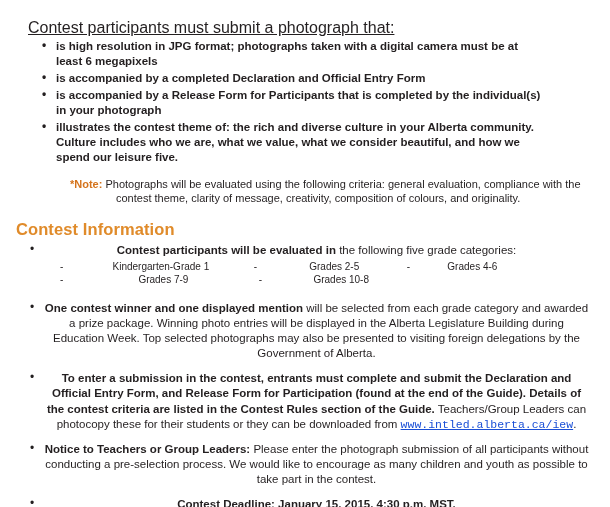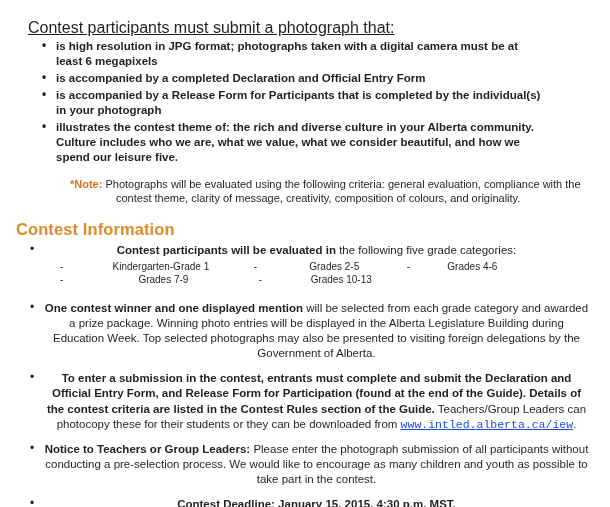--- a/index.html
+++ b/index.html
@@ -163,21 +163,21 @@
     <li class="tight">
       <span class="b">Contest participants will be evaluated in</span><span> the following five grade categories:</span>
       <div class="grades">
         <div class="grade-row">
           <div class="grade-cell gc1">Kindergarten-Grade 1</div>
           <div class="grade-cell gc2">Grades 2-5</div>
           <div class="grade-cell gc3">Grades 4-6</div>
         </div>
         <div class="grade-row">
           <div class="grade-cell gc1">Grades 7-9</div>
-          <div class="grade-cell gc2">Grades 10-13</div>
+          <div class="grade-cell gc2">Grades 10-8</div>
           <div class="gc3"></div>
         </div>
       </div>
     </li>
 
     <div class="spacer-after-grades"></div>
 
     <li>
       <span class="b">One contest winner and one displayed mention</span><span> will be selected from each grade category and awarded a prize package.  Winning photo entries will be displayed in the Alberta Legislature Building during Education Week.  Top selected photographs may also be presented to visiting foreign delegations by the Government of Alberta.</span>
     </li>

